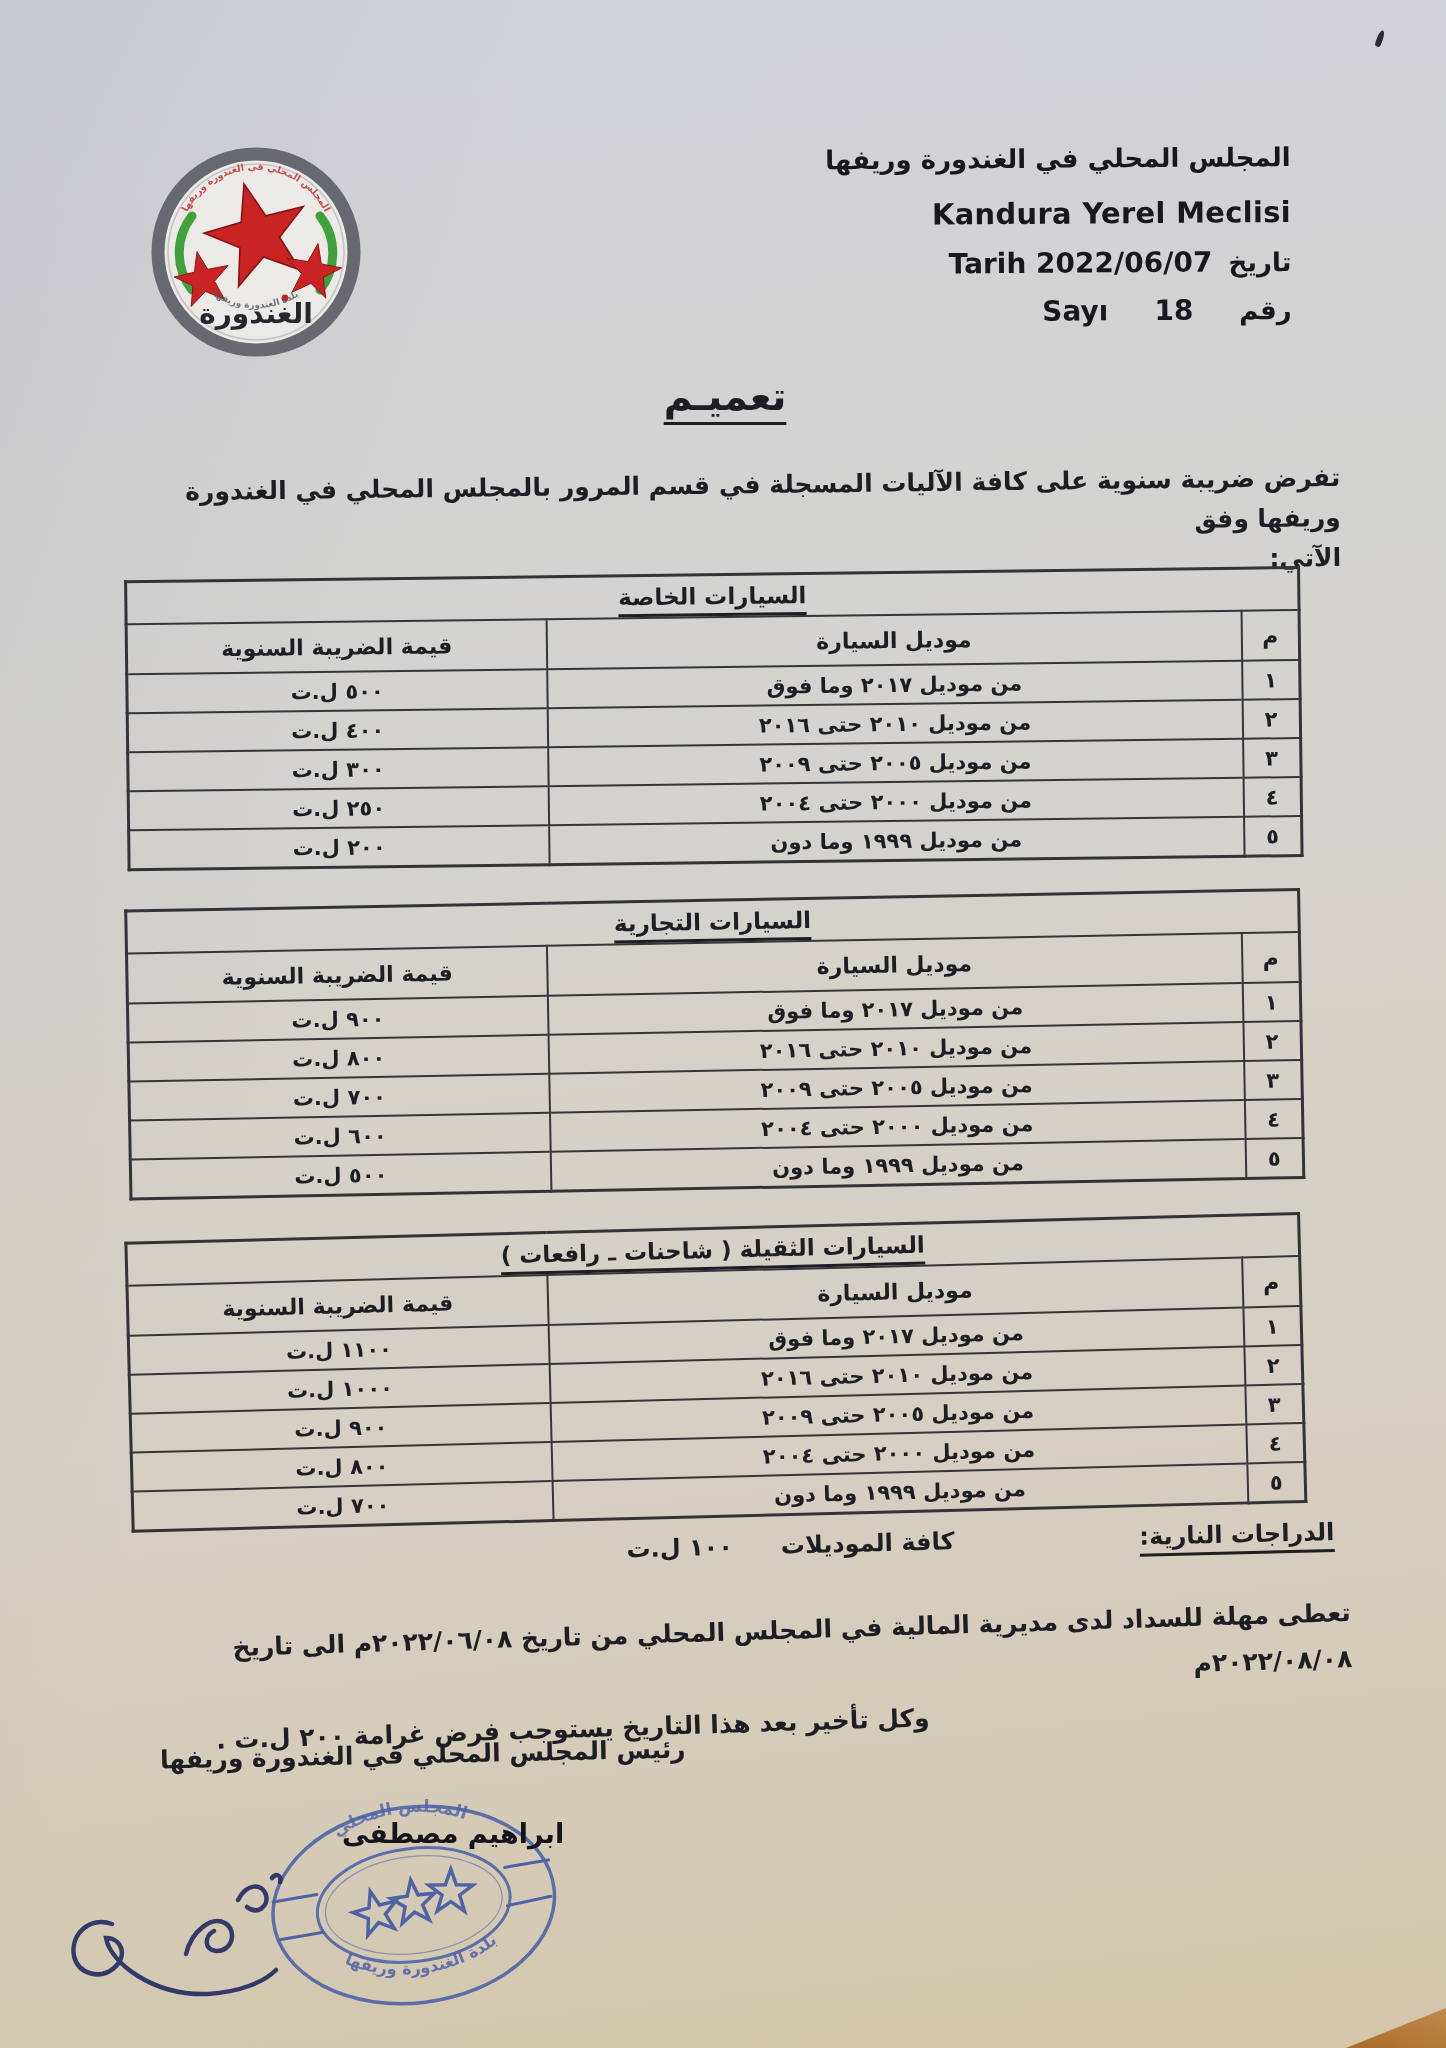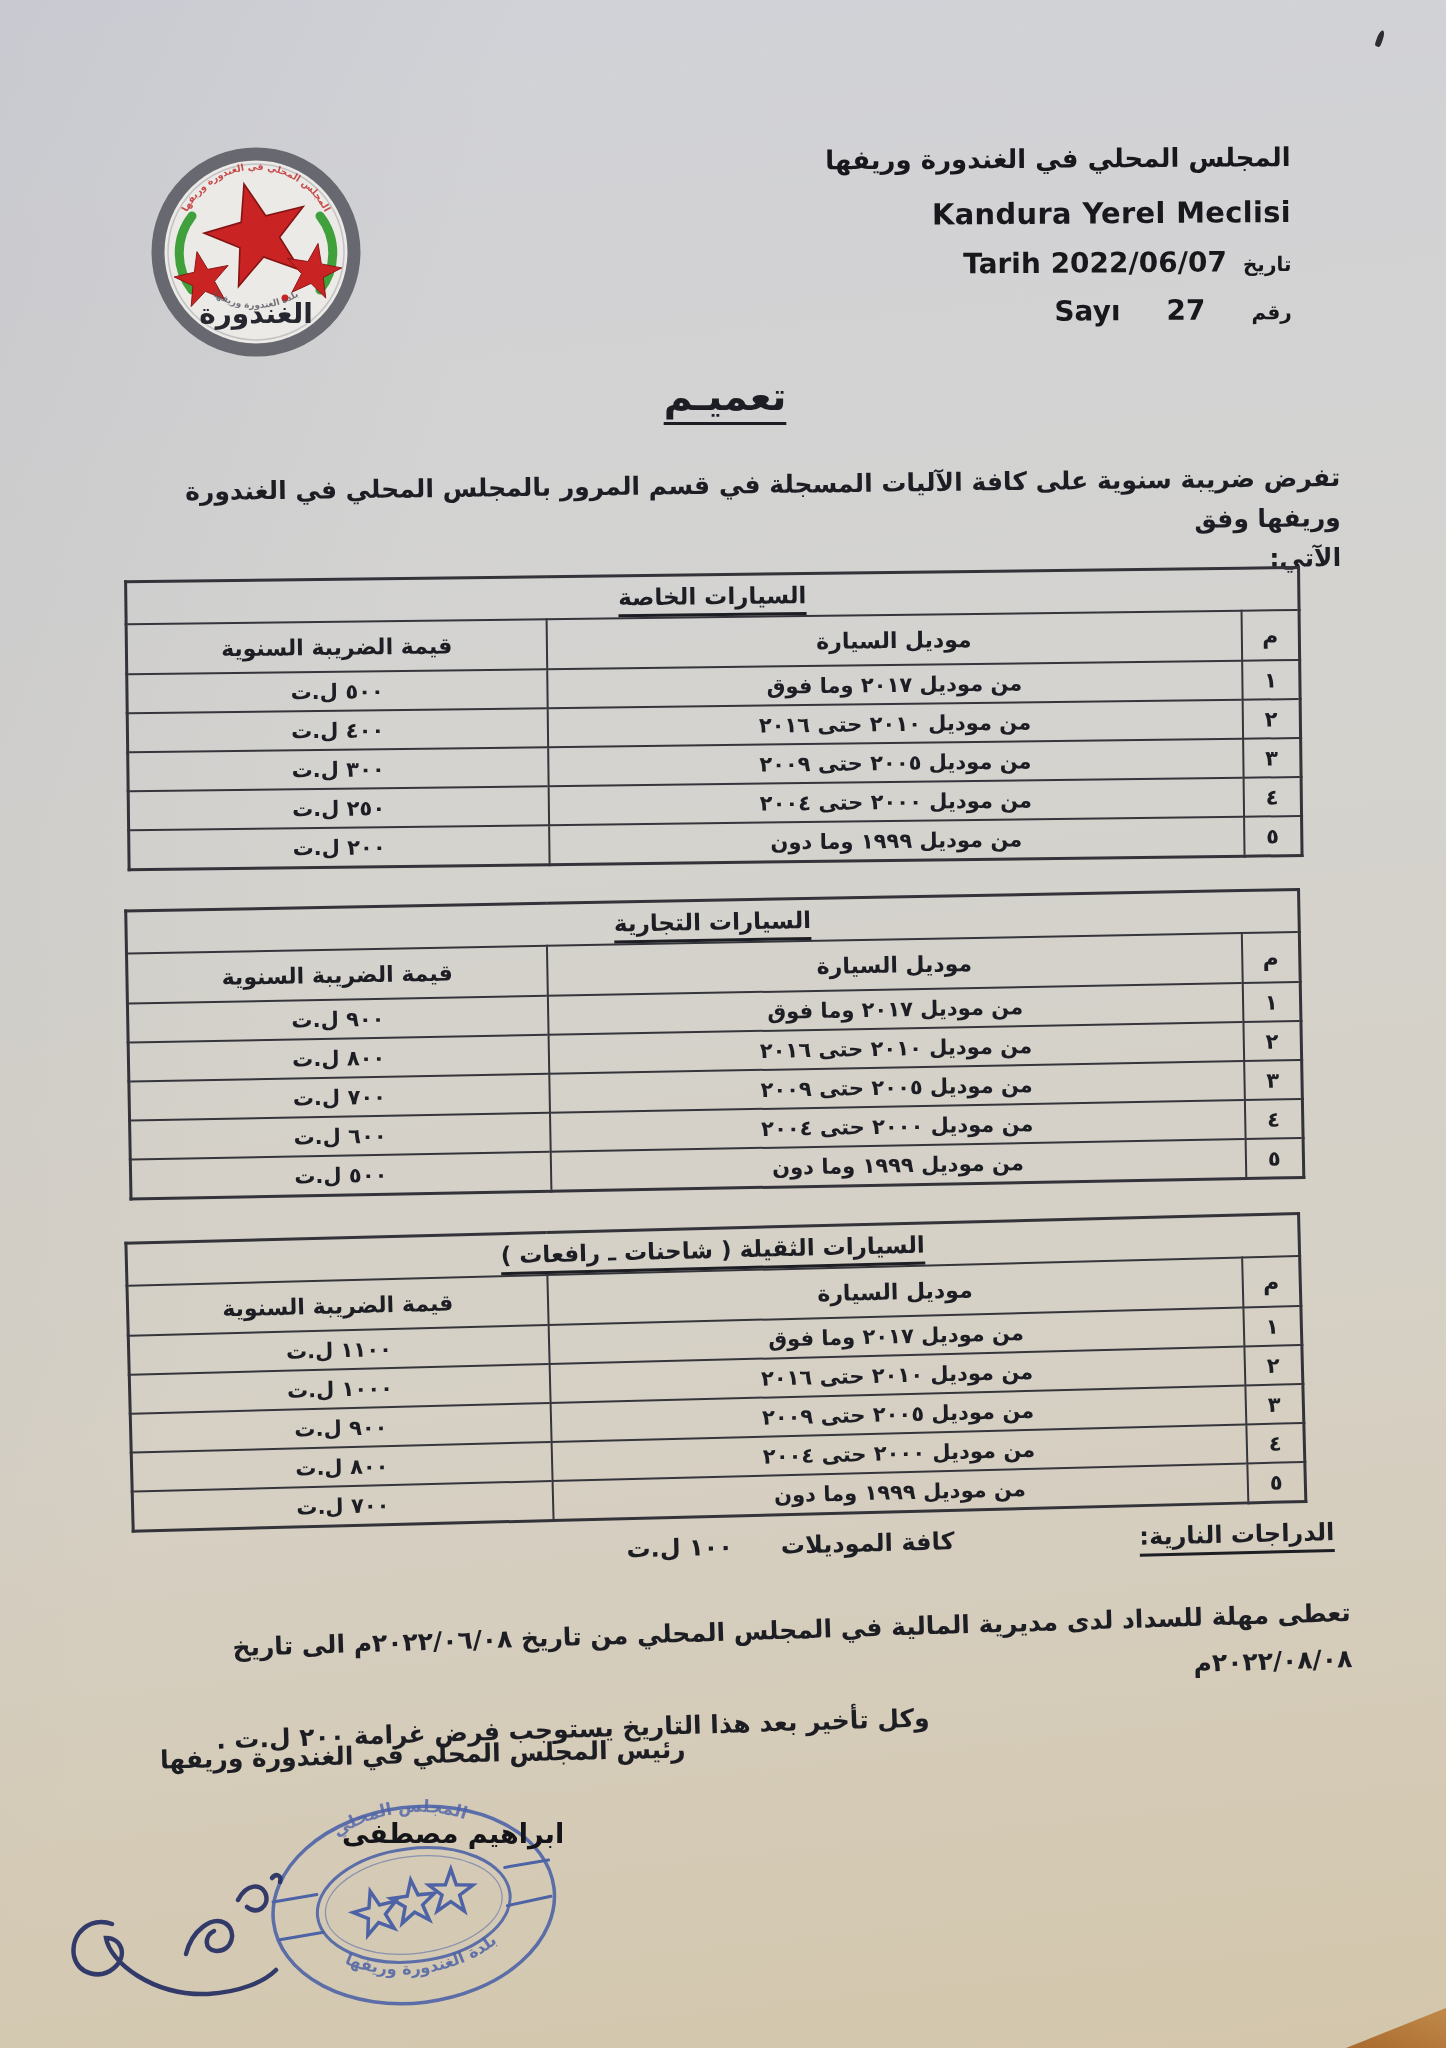--- a/index.html
+++ b/index.html
@@ -22,21 +22,21 @@
 
   
   .logo{top:140px;left:146px;width:220px;height:230px;}
 
   
   .header-block{top:138px;right:156px;display:flex;flex-direction:column;
     align-items:flex-end;transform:rotate(-0.4deg);transform-origin:top right;color:#17171c;}
   .hb-org{font-size:26px;line-height:38px;}
   .hb-latin{font-size:29px;line-height:36px;margin-top:18px;letter-spacing:.3px;}
   .hb-row{display:flex;direction:rtl;align-items:baseline;margin-top:15px;}
-  .hb-row .ar{font-size:20px;}
+  .hb-row .ar{font-size:26px;}
   .hb-row .lat{font-size:28px;}
   .hb-date{gap:16px;}
   .hb-num{gap:46px;}
 
   
   .doc-title{top:374px;left:0;right:40px;text-align:center;font-size:39px;letter-spacing:1px;margin-left:44px;}
   .doc-title span{text-decoration:underline;text-underline-offset:12px;text-decoration-thickness:3px;}
 
   
   .intro{top:458px;right:106px;width:1236px;text-align:right;font-size:25px;
@@ -110,21 +110,21 @@
 
   <div class="abs header-block">
     <div class="hb-org rtl">المجلس المحلي في الغندورة وريفها</div>
     <div class="hb-latin">Kandura Yerel Meclisi</div>
     <div class="hb-row hb-date">
       <span class="ar">تاريخ</span>
       <span class="lat">Tarih 2022/06/07</span>
     </div>
     <div class="hb-row hb-num">
       <span class="ar">رقم</span>
-      <span class="lat">27</span>
+      <span class="lat">18</span>
       <span class="lat">Sayı</span>
     </div>
   </div>
 
   <div class="abs doc-title">
     <span>تعميـم</span>
   </div>
 
   <div class="abs intro rtl">
     <div>تفرض ضريبة سنوية على كافة الآليات المسجلة في قسم المرور بالمجلس المحلي في الغندورة وريفها وفق</div>

